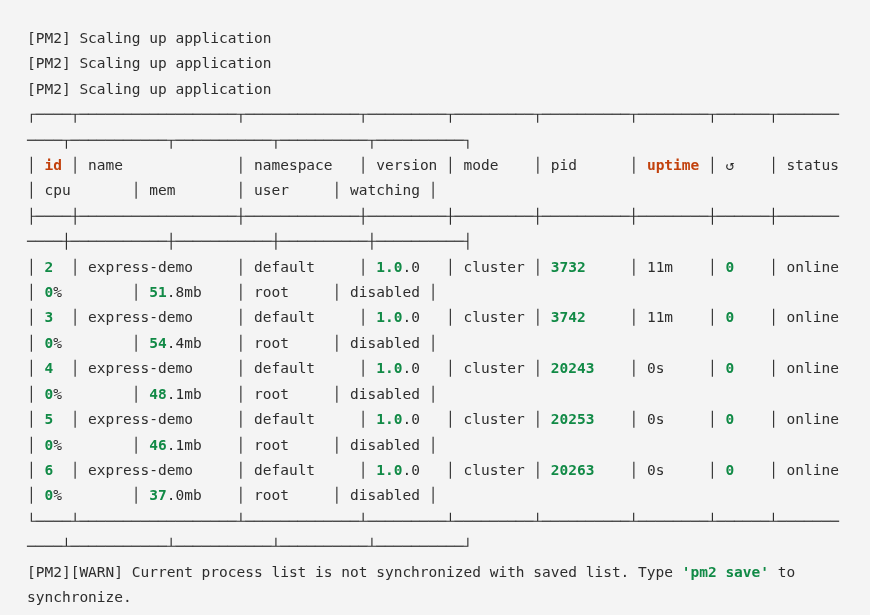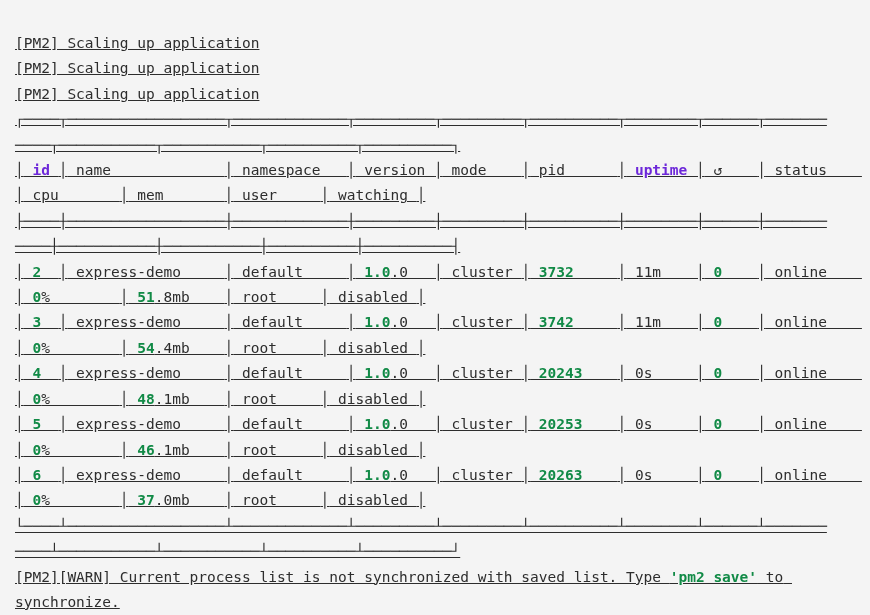--- a/index.html
+++ b/index.html
@@ -3,32 +3,31 @@
 <meta charset="utf-8">
 <style>
   html,body{margin:0;padding:0;}
   body{
     width:870px;height:615px;
     background:#f4f4f4;
     overflow:hidden;
     font-family:"DejaVu Sans Mono","Liberation Mono",monospace;
   }
   .term{
-    margin:0;
-    padding:31px 0 0 15px;
+    margin:12px;
+    padding:14px 0 0 15px;
     font-size:14.5px;
     line-height:25.4px;
     color:#2d2d2d;
     width:calc(93ch + 2px);
     white-space:pre-wrap;
     overflow-wrap:break-word;
     word-wrap:break-word;
-    text-decoration:underline;
   }
   .line{white-space:pre-wrap;}
   .ink{color:#2d2d2d;}
   .g{color:#118a46;font-weight:bold;}
-  .r{color:#6d28d9;font-weight:bold;}
+  .r{color:#c2410c;font-weight:bold;}
 </style>
 </head>
 <body>
 
 <pre class="term" id="term"><div class="line"><span class="ink">[PM2] Scaling up application</span></div><div class="line"><span class="ink">[PM2] Scaling up application</span></div><div class="line"><span class="ink">[PM2] Scaling up application</span></div><div class="line"><span class="ink">┌────┬──────────────────┬─────────────┬─────────┬─────────┬──────────┬────────┬──────┬───────────┬───────────┬───────────┬──────────┬──────────┐</span></div><div class="line"><span class="ink">│</span><span class="r"> id </span><span class="ink">│</span><span class="ink"> name             </span><span class="ink">│</span><span class="ink"> namespace   </span><span class="ink">│</span><span class="ink"> version </span><span class="ink">│</span><span class="ink"> mode    </span><span class="ink">│</span><span class="ink"> pid      </span><span class="ink">│</span><span class="r"> uptime </span><span class="ink">│</span><span class="ink"> ↺    </span><span class="ink">│</span><span class="ink"> status    </span><span class="ink">│</span><span class="ink"> cpu       </span><span class="ink">│</span><span class="ink"> mem       </span><span class="ink">│</span><span class="ink"> user     </span><span class="ink">│</span><span class="ink"> watching </span><span class="ink">│</span></div><div class="line"><span class="ink">├────┼──────────────────┼─────────────┼─────────┼─────────┼──────────┼────────┼──────┼───────────┼───────────┼───────────┼──────────┼──────────┤</span></div><div class="line"><span class="ink">│</span><span class="g"> 2  </span><span class="ink">│</span><span class="ink"> express-demo     </span><span class="ink">│</span><span class="ink"> default     </span><span class="ink">│</span><span class="g"> 1.0</span><span class="ink">.0   </span><span class="ink">│</span><span class="ink"> cluster </span><span class="ink">│</span><span class="g"> 3732     </span><span class="ink">│</span><span class="ink"> 11m    </span><span class="ink">│</span><span class="g"> 0    </span><span class="ink">│</span><span class="ink"> online    </span><span class="ink">│</span><span class="g"> 0</span><span class="ink">%        </span><span class="ink">│</span><span class="g"> 51</span><span class="ink">.8mb    </span><span class="ink">│</span><span class="ink"> root     </span><span class="ink">│</span><span class="ink"> disabled </span><span class="ink">│</span></div><div class="line"><span class="ink">│</span><span class="g"> 3  </span><span class="ink">│</span><span class="ink"> express-demo     </span><span class="ink">│</span><span class="ink"> default     </span><span class="ink">│</span><span class="g"> 1.0</span><span class="ink">.0   </span><span class="ink">│</span><span class="ink"> cluster </span><span class="ink">│</span><span class="g"> 3742     </span><span class="ink">│</span><span class="ink"> 11m    </span><span class="ink">│</span><span class="g"> 0    </span><span class="ink">│</span><span class="ink"> online    </span><span class="ink">│</span><span class="g"> 0</span><span class="ink">%        </span><span class="ink">│</span><span class="g"> 54</span><span class="ink">.4mb    </span><span class="ink">│</span><span class="ink"> root     </span><span class="ink">│</span><span class="ink"> disabled </span><span class="ink">│</span></div><div class="line"><span class="ink">│</span><span class="g"> 4  </span><span class="ink">│</span><span class="ink"> express-demo     </span><span class="ink">│</span><span class="ink"> default     </span><span class="ink">│</span><span class="g"> 1.0</span><span class="ink">.0   </span><span class="ink">│</span><span class="ink"> cluster </span><span class="ink">│</span><span class="g"> 20243    </span><span class="ink">│</span><span class="ink"> 0s     </span><span class="ink">│</span><span class="g"> 0    </span><span class="ink">│</span><span class="ink"> online    </span><span class="ink">│</span><span class="g"> 0</span><span class="ink">%        </span><span class="ink">│</span><span class="g"> 48</span><span class="ink">.1mb    </span><span class="ink">│</span><span class="ink"> root     </span><span class="ink">│</span><span class="ink"> disabled </span><span class="ink">│</span></div><div class="line"><span class="ink">│</span><span class="g"> 5  </span><span class="ink">│</span><span class="ink"> express-demo     </span><span class="ink">│</span><span class="ink"> default     </span><span class="ink">│</span><span class="g"> 1.0</span><span class="ink">.0   </span><span class="ink">│</span><span class="ink"> cluster </span><span class="ink">│</span><span class="g"> 20253    </span><span class="ink">│</span><span class="ink"> 0s     </span><span class="ink">│</span><span class="g"> 0    </span><span class="ink">│</span><span class="ink"> online    </span><span class="ink">│</span><span class="g"> 0</span><span class="ink">%        </span><span class="ink">│</span><span class="g"> 46</span><span class="ink">.1mb    </span><span class="ink">│</span><span class="ink"> root     </span><span class="ink">│</span><span class="ink"> disabled </span><span class="ink">│</span></div><div class="line"><span class="ink">│</span><span class="g"> 6  </span><span class="ink">│</span><span class="ink"> express-demo     </span><span class="ink">│</span><span class="ink"> default     </span><span class="ink">│</span><span class="g"> 1.0</span><span class="ink">.0   </span><span class="ink">│</span><span class="ink"> cluster </span><span class="ink">│</span><span class="g"> 20263    </span><span class="ink">│</span><span class="ink"> 0s     </span><span class="ink">│</span><span class="g"> 0    </span><span class="ink">│</span><span class="ink"> online    </span><span class="ink">│</span><span class="g"> 0</span><span class="ink">%        </span><span class="ink">│</span><span class="g"> 37</span><span class="ink">.0mb    </span><span class="ink">│</span><span class="ink"> root     </span><span class="ink">│</span><span class="ink"> disabled </span><span class="ink">│</span></div><div class="line"><span class="ink">└────┴──────────────────┴─────────────┴─────────┴─────────┴──────────┴────────┴──────┴───────────┴───────────┴───────────┴──────────┴──────────┘</span></div><div class="line"><span class="ink">[PM2][WARN] Current process list is not synchronized with saved list. Type </span><span class="g">'pm2 save'</span><span class="ink"> to synchronize.</span></div></pre>
 
 </body></html>

